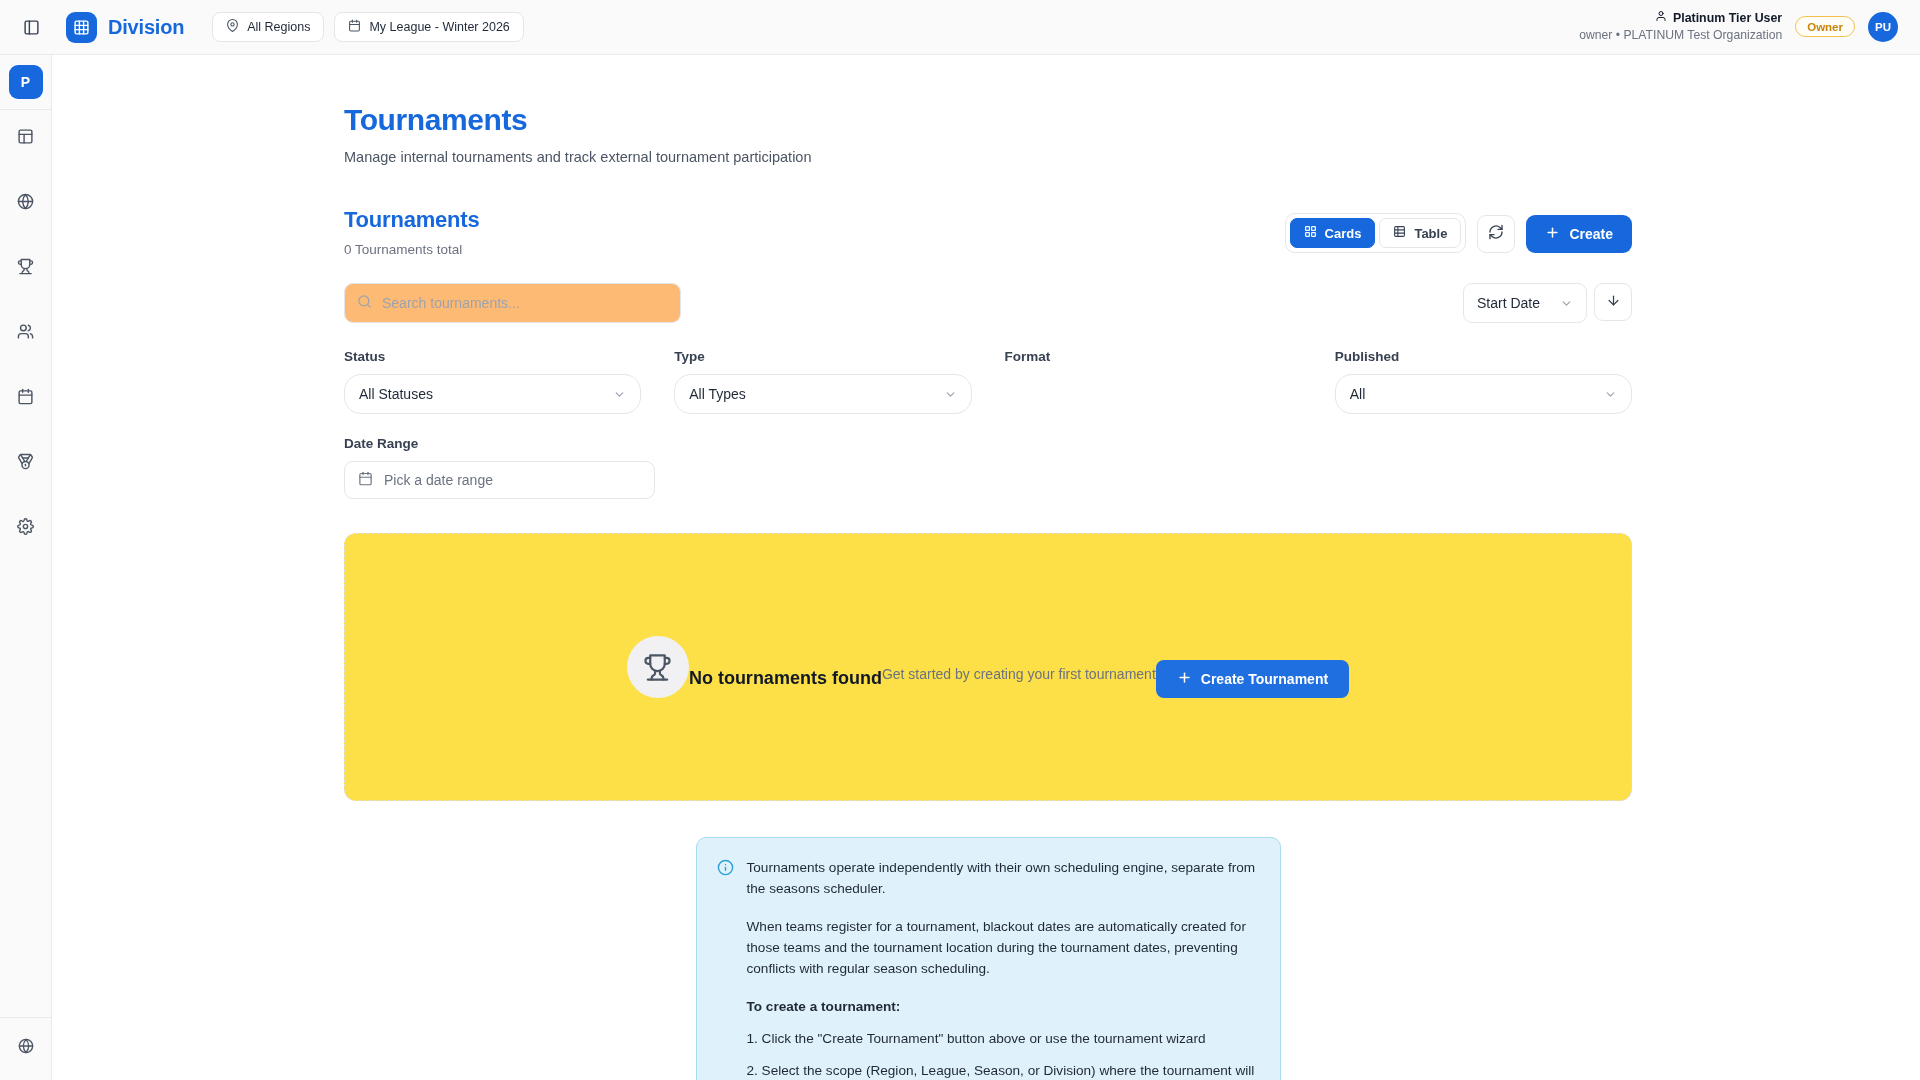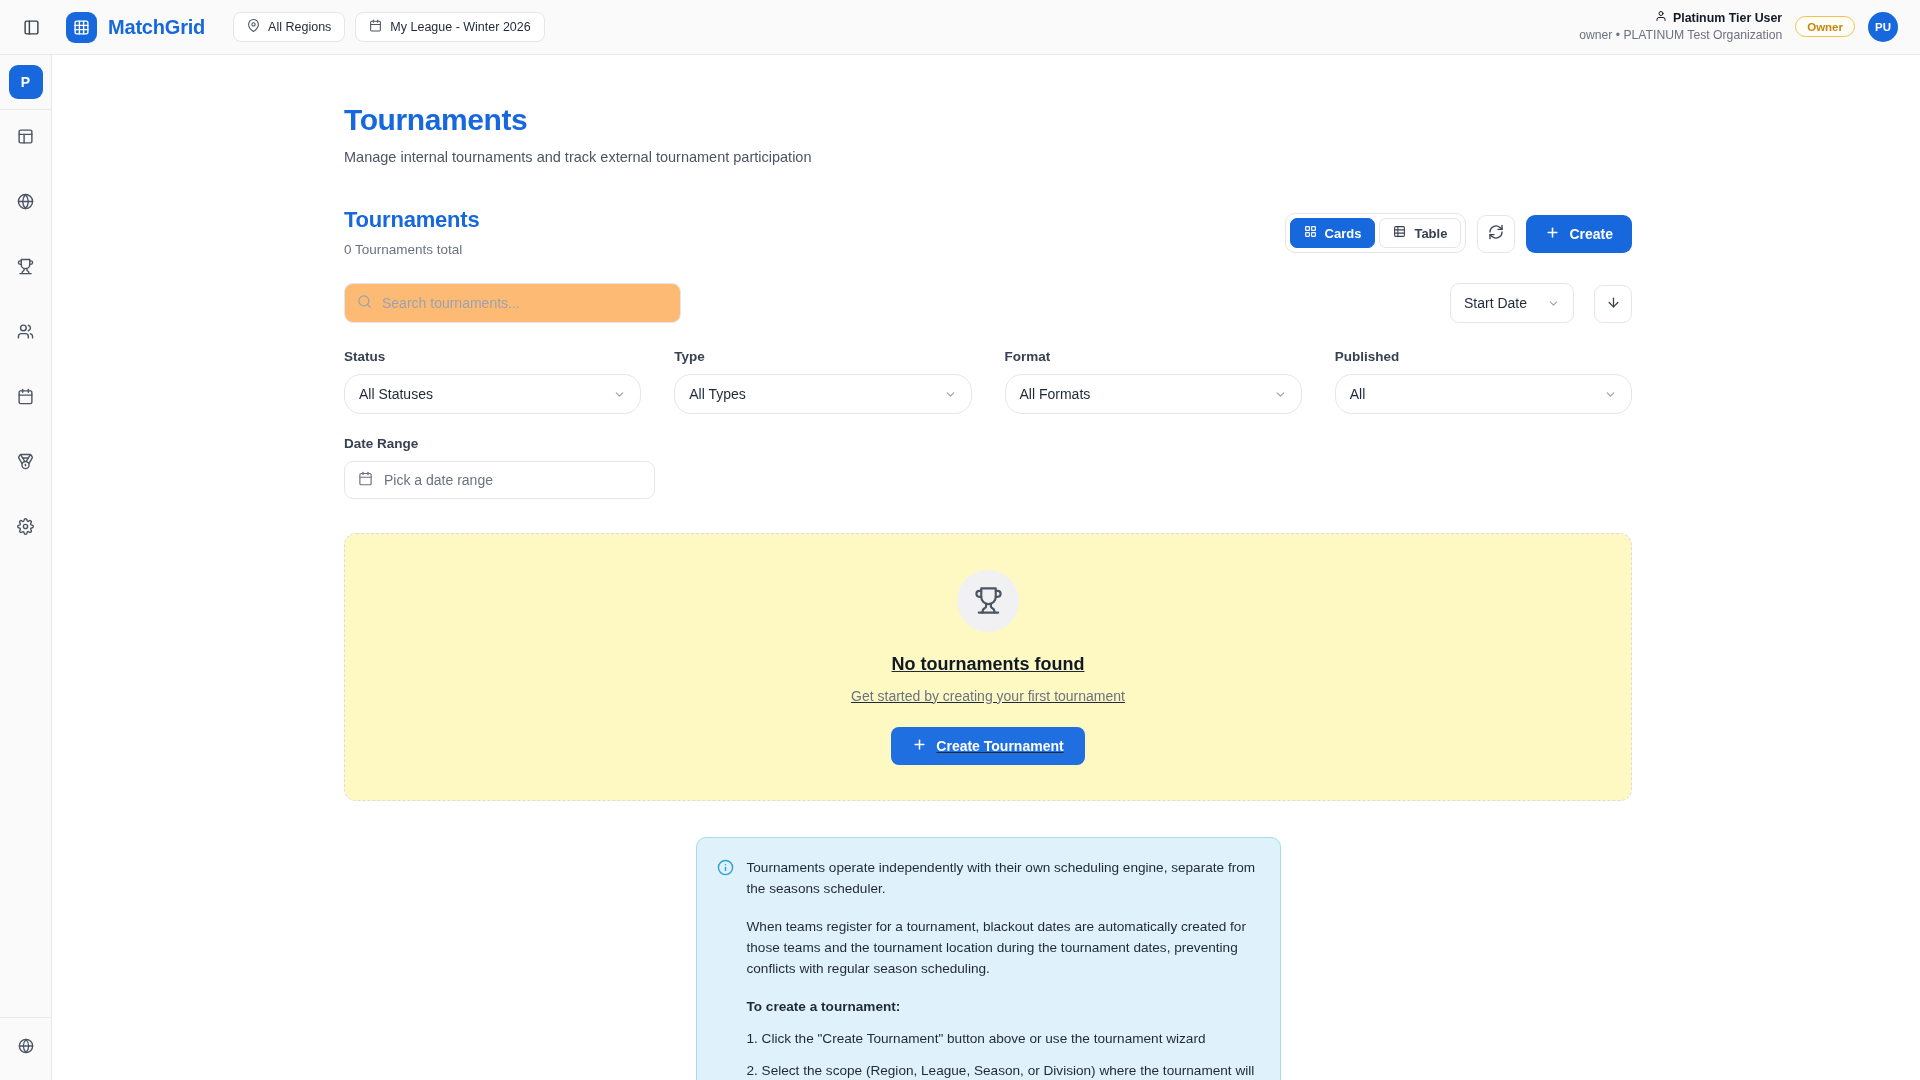--- a/index.html
+++ b/index.html
@@ -131,21 +131,21 @@
     position: relative; width: 337px; height: 40px;
     background: #fdba74; border: 1px solid #e6e6e9; border-radius: 9px;
     display: flex; align-items: center; padding: 0 12px; gap: 10px;
   }
   .search-box input {
     border: none; outline: none; background: transparent;
     font-family: "Liberation Sans", sans-serif; font-size: 14px; color: #1f2937;
     width: 100%;
   }
   .search-box input::placeholder { color: #9ca3af; }
-  .sort-row { margin-left: auto; display: flex; align-items: flex-end; gap: 20px; }
+  .sort-row { margin-left: auto; display: flex; align-items: flex-start; gap: 7px; }
   .select {
     display: flex; align-items: center; height: 40px; padding: 0 13px;
     background: #ffffff; border: 1px solid #e6e6e9; border-radius: 9px;
     font-size: 14px; color: #1f2937; cursor: pointer;
   }
   .select .val { white-space: nowrap; }
   .select .caret { margin-left: auto; padding-left: 18px; color: #9ca3af; display: flex; }
 
   .filters {
     display: grid; grid-template-columns: repeat(4, 1fr); gap: 0 33px;
@@ -161,22 +161,22 @@
 
   .daterange-wrap { margin-top: 22px; width: 311px; }
   .date-input {
     width: 100%; height: 38px; display: flex; align-items: center; gap: 11px; padding: 0 13px;
     background: #ffffff; border: 1px solid #e6e6e9; border-radius: 9px;
     font-size: 14px; color: #6b7280; cursor: pointer;
   }
 
   .empty-card {
     margin-top: 34px; width: 1288px; height: 268px;
-    border: 1px dashed #dcdce0; border-radius: 12px; background: #fef9c3;
-    display: flex; flex-direction: column; align-items: center; justify-content: center; text-decoration: underline;
+    border: 1px dashed #dcdce0; border-radius: 12px; background: #fde047;
+    display: flex; flex-direction: row; align-items: center; justify-content: center;
   }
   .empty-icon {
     width: 62px; height: 62px; border-radius: 50%; background: #f1f1f3;
     display: flex; align-items: center; justify-content: center; color: #4b5563;
   }
   .empty-title { font-size: 18px; font-weight: 700; color: #111827; margin-top: 22px; }
   .empty-sub { font-size: 14px; color: #6b7280; margin-top: 13px; }
   .empty-btn {
     display: flex; align-items: center; gap: 9px; margin-top: 23px;
     height: 38px; padding: 0 21px; border-radius: 8px;
@@ -211,21 +211,21 @@
   <div class="brand">
     <div class="brand-logo">
       <svg width="17" height="17" viewBox="0 0 24 24" fill="none" stroke="currentColor" stroke-width="2" stroke-linecap="round">
         <rect x="3" y="3" width="18" height="18" rx="2"></rect>
         <line x1="9" y1="3" x2="9" y2="21"></line>
           <line x1="15" y1="3" x2="15" y2="21"></line>
         <line x1="3" y1="9" x2="21" y2="9"></line>
           <line x1="3" y1="15" x2="21" y2="15"></line>
       </svg>
     </div>
-    <div class="brand-name">MatchGrid</div>
+    <div class="brand-name">Division</div>
   </div>
 
   <div class="scope-chips">
     <div class="chip">
       <span>
         <svg width="13" height="13" viewBox="0 0 24 24" fill="none" stroke="currentColor" stroke-width="2" stroke-linecap="round" stroke-linejoin="round">
           <path d="M21 10c0 7-9 13-9 13s-9-6-9-13a9 9 0 0 1 18 0z"></path>
             <circle cx="12" cy="10" r="3"></circle>
         </svg>
       </span>
@@ -461,28 +461,20 @@
           <span>All Types</span>
           <span class="caret">
             <svg width="13" height="13" viewBox="0 0 24 24" fill="none" stroke="currentColor" stroke-width="2.2" stroke-linecap="round" stroke-linejoin="round">
                 <polyline points="6 9 12 15 18 9"></polyline>
               </svg>
           </span>
         </div>
       </div>
       <div>
         <div class="field-label">Format</div>
-        <div class="field-select">
-          <span>All Formats</span>
-          <span class="caret">
-            <svg width="13" height="13" viewBox="0 0 24 24" fill="none" stroke="currentColor" stroke-width="2.2" stroke-linecap="round" stroke-linejoin="round">
-                <polyline points="6 9 12 15 18 9"></polyline>
-              </svg>
-          </span>
-        </div>
       </div>
       <div>
         <div class="field-label">Published</div>
         <div class="field-select">
           <span>All</span>
           <span class="caret">
             <svg width="13" height="13" viewBox="0 0 24 24" fill="none" stroke="currentColor" stroke-width="2.2" stroke-linecap="round" stroke-linejoin="round">
                 <polyline points="6 9 12 15 18 9"></polyline>
               </svg>
           </span>

